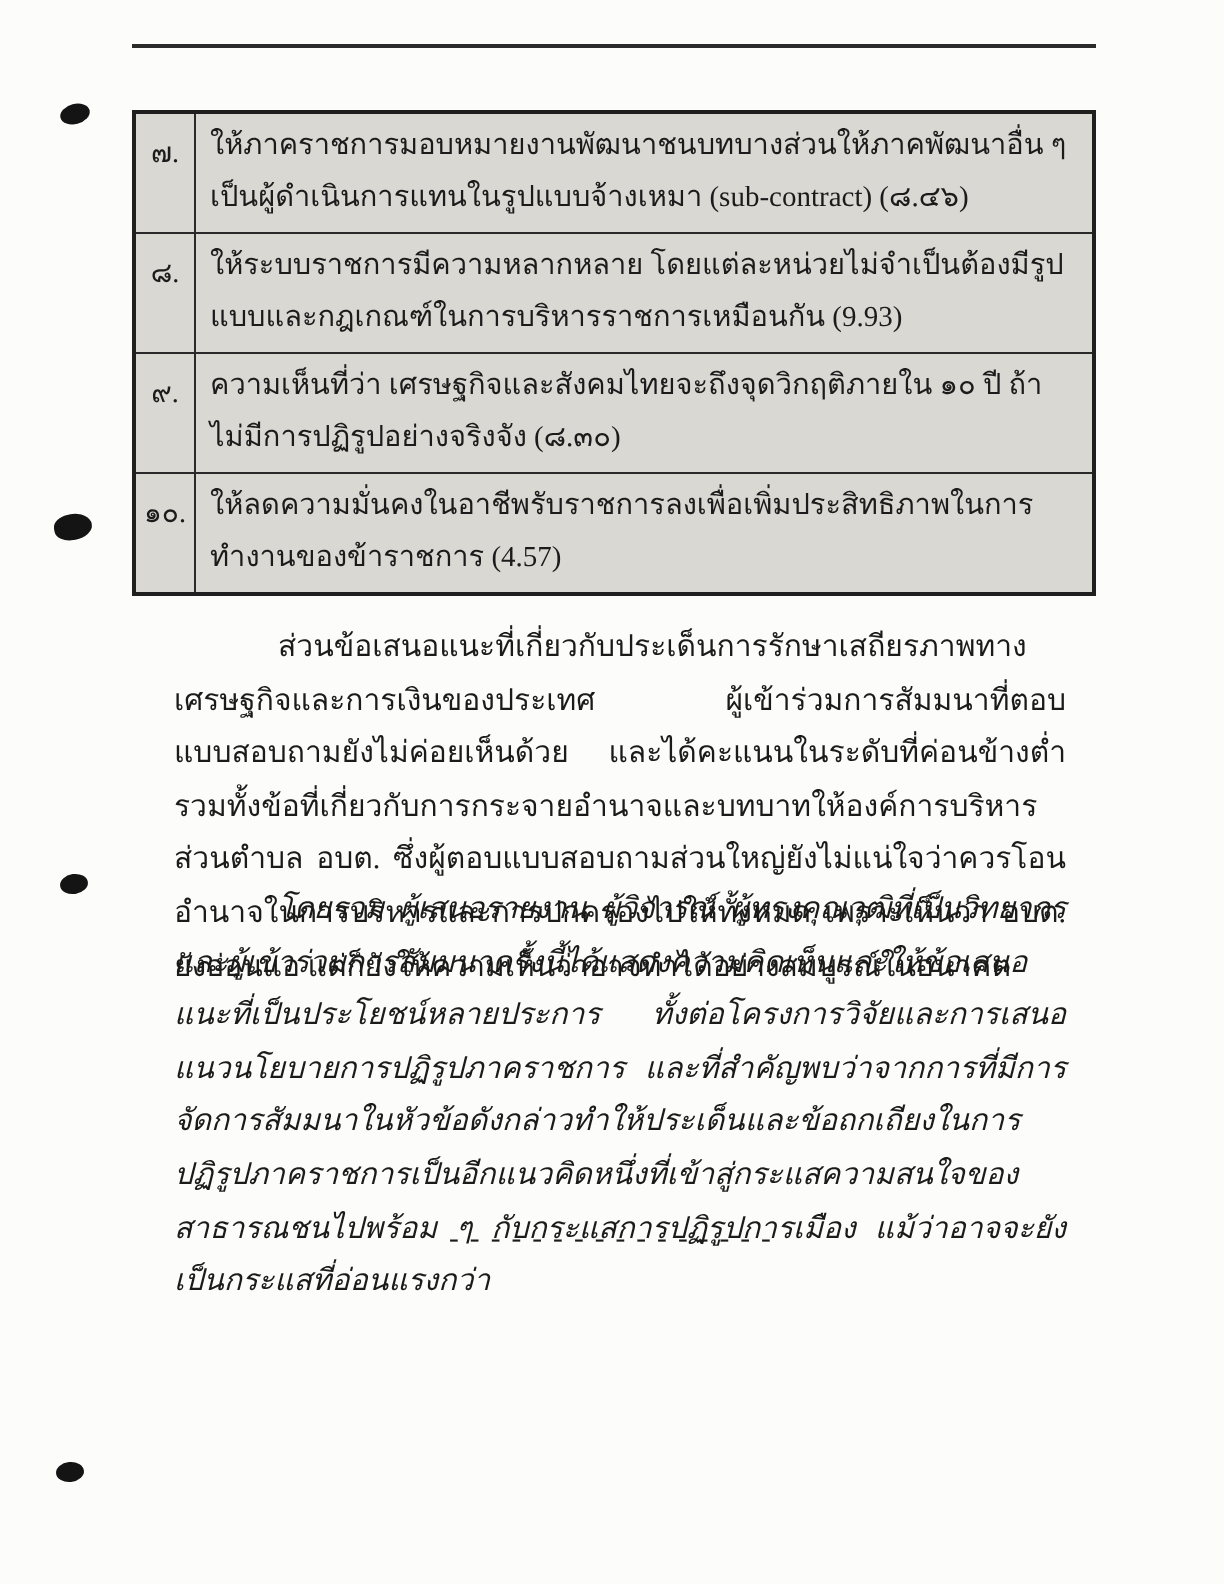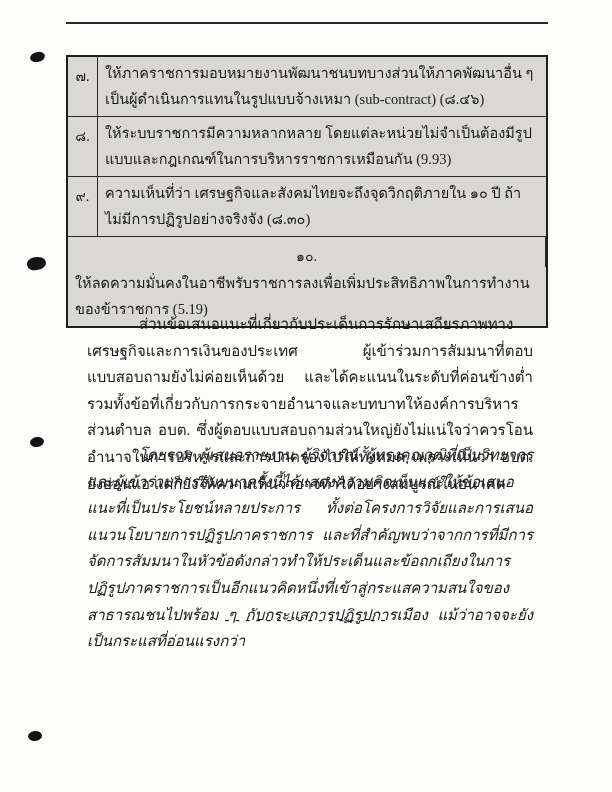--- a/index.html
+++ b/index.html
@@ -39,21 +39,21 @@
     width: 482px;
     border: 2px solid #1f1f1f;
     border-collapse: collapse;
     background: #d9d8d3;
     box-sizing: border-box;
   }
   .t-row {
     display: flex;
     border-bottom: 1.5px solid #2a2a2a;
   }
-  .t-row:last-child { border-bottom: none; flex-direction: column; }
+  .t-row:last-child { border-bottom: none; }
   .t-num {
     flex: 0 0 30px;
     border-right: 1.5px solid #2a2a2a;
     text-align: center;
     padding-top: 8px;
     font-size: 14px;
     box-sizing: border-box;
   }
   .t-text {
     flex: 1;
@@ -116,21 +116,21 @@
     <div class="t-row">
       <div class="t-num">๘.</div>
       <div class="t-text">ให้ระบบราชการมีความหลากหลาย โดยแต่ละหน่วยไม่จำเป็นต้องมีรูปแบบและกฎเกณฑ์ในการบริหารราชการเหมือนกัน (9.93)</div>
     </div>
     <div class="t-row">
       <div class="t-num">๙.</div>
       <div class="t-text">ความเห็นที่ว่า เศรษฐกิจและสังคมไทยจะถึงจุดวิกฤติภายใน ๑๐ ปี ถ้าไม่มีการปฏิรูปอย่างจริงจัง (๘.๓๐)</div>
     </div>
     <div class="t-row">
       <div class="t-num">๑๐.</div>
-      <div class="t-text">ให้ลดความมั่นคงในอาชีพรับราชการลงเพื่อเพิ่มประสิทธิภาพในการทำงานของข้าราชการ (5.19)</div>
+      <div class="t-text">ให้ลดความมั่นคงในอาชีพรับราชการลงเพื่อเพิ่มประสิทธิภาพในการทำงานของข้าราชการ (4.57)</div>
     </div>
   </div>
 
   <div class="body-copy para-1">
     <p class="para">ส่วนข้อเสนอแนะที่เกี่ยวกับประเด็นการรักษาเสถียรภาพทางเศรษฐกิจและการเงินของประเทศ ผู้เข้าร่วมการสัมมนาที่ตอบแบบสอบถามยังไม่ค่อยเห็นด้วย และได้คะแนนในระดับที่ค่อนข้างต่ำ รวมทั้งข้อที่เกี่ยวกับการกระจายอำนาจและบทบาทให้องค์การบริหารส่วนตำบล อบต. ซึ่งผู้ตอบแบบสอบถามส่วนใหญ่ยังไม่แน่ใจว่าควรโอนอำนาจในการบริหารและการปกครองไปให้ทั้งหมด เพราะเห็นว่า อบต. ยังอ่อนแอ แต่ก็ยังให้ความเห็นว่าอาจทำได้อย่างสมบูรณ์ในอนาคต</p>
   </div>
 
   <div class="body-copy para-2">
     <p class="para">โดยรวม ผู้เสนอรายงาน ผู้วิจารณ์ ผู้ทรงคุณวุฒิที่เป็นวิทยากร และผู้เข้าร่วมการสัมมนาครั้งนี้ได้แสดงความคิดเห็นและให้ข้อเสนอแนะที่เป็นประโยชน์หลายประการ ทั้งต่อโครงการวิจัยและการเสนอแนวนโยบายการปฏิรูปภาคราชการ และที่สำคัญพบว่าจากการที่มีการจัดการสัมมนาในหัวข้อดังกล่าวทำให้ประเด็นและข้อถกเถียงในการปฏิรูปภาคราชการเป็นอีกแนวคิดหนึ่งที่เข้าสู่กระแสความสนใจของสาธารณชนไปพร้อม ๆ กับกระแสการปฏิรูปการเมือง แม้ว่าอาจจะยังเป็นกระแสที่อ่อนแรงกว่า</p>
   </div>

